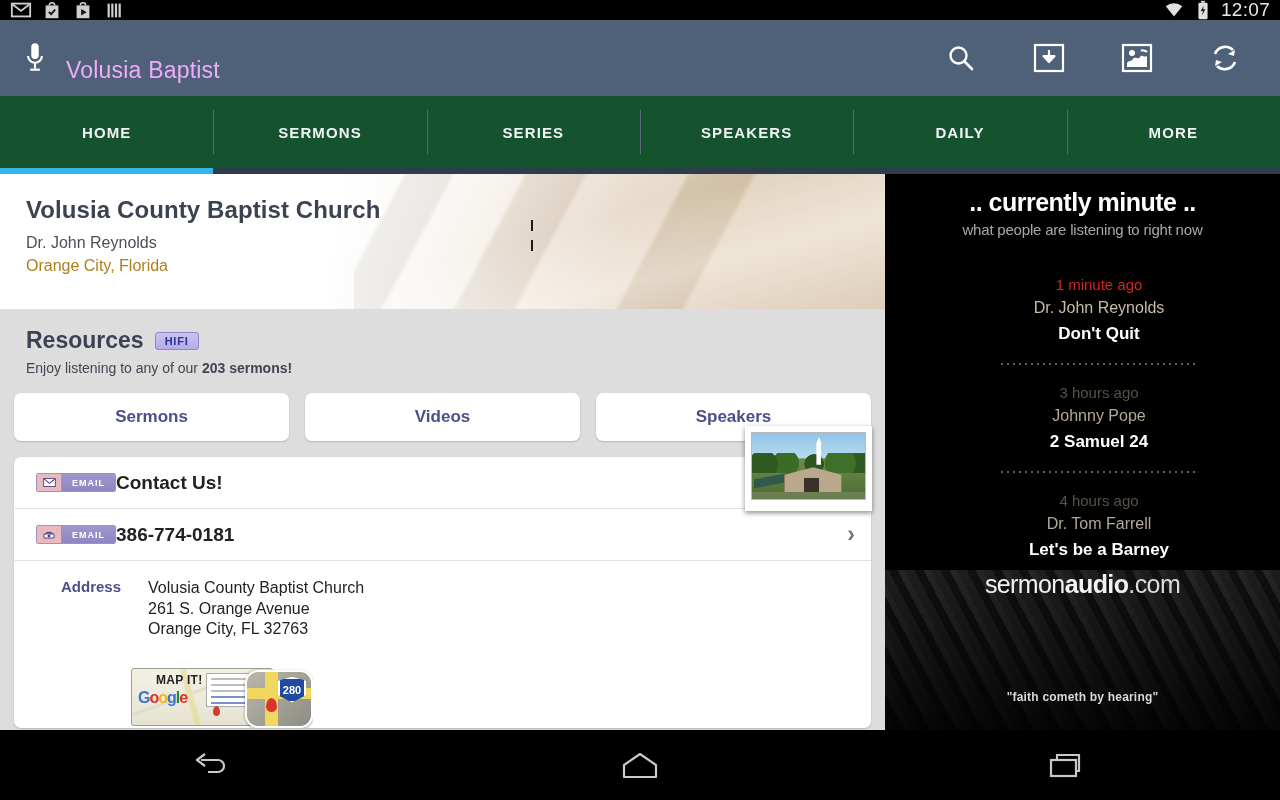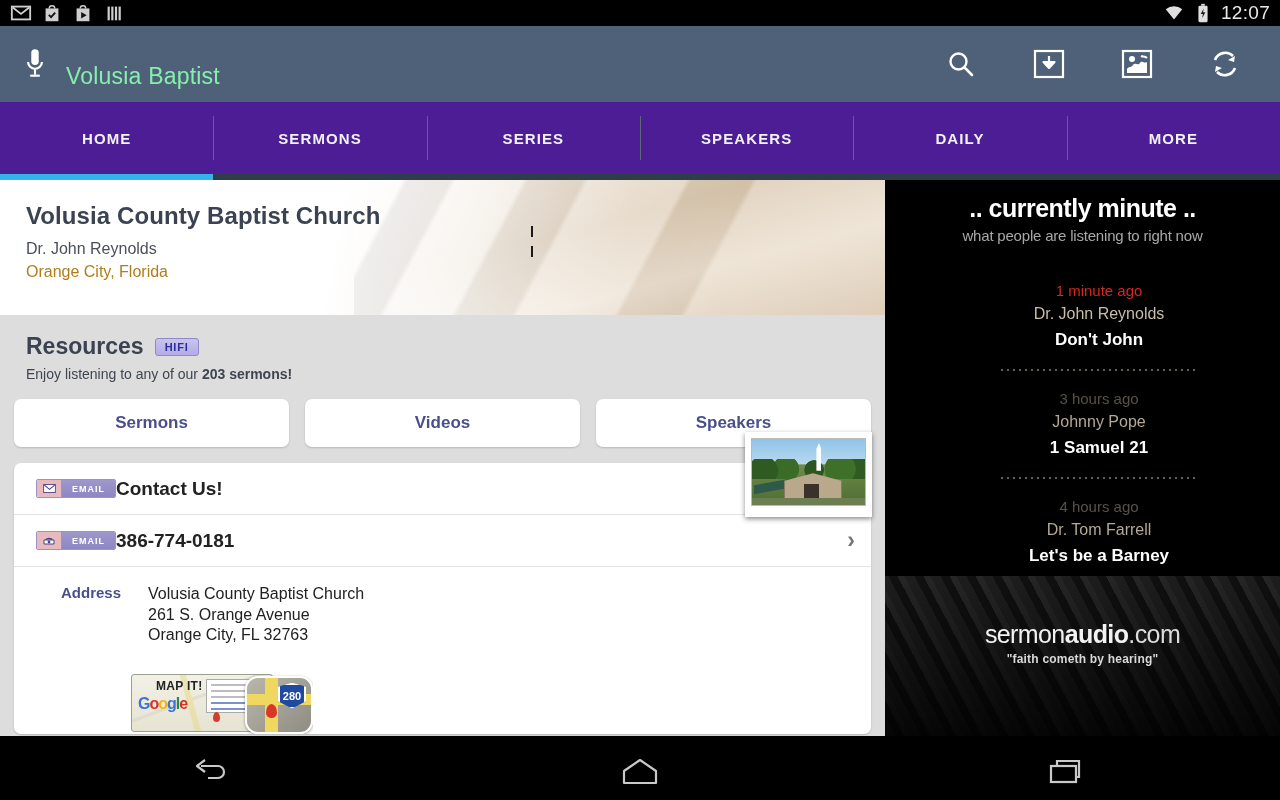--- a/index.html
+++ b/index.html
@@ -1,35 +1,35 @@
 <!DOCTYPE html>
 <html><head>
 <meta charset="utf-8">
 <style>
   * { margin:0; padding:0; box-sizing:border-box; }
   html,body { width:1280px; height:800px; overflow:hidden; background:#000; }
   body { font-family:"Liberation Sans", sans-serif; -webkit-font-smoothing:antialiased; }
 
   
-  .statusbar{ height:26px; background:#000; display:flex; align-items:center;
+  .statusbar{ height:20px; background:#000; display:flex; align-items:center;
               padding:0 10px; color:#d6d6d6; }
   .sb-left{ display:flex; align-items:center; gap:9px; }
   .sb-right{ margin-left:auto; display:flex; align-items:center; gap:7px; }
   .sb-clock{ font-size:19px; color:#e8e8e8; letter-spacing:.3px; }
   .sb-ico{ width:22px; height:22px; display:block; }
 
   
   .actionbar{ height:76px; background:#4e6179; display:flex; align-items:center;
               padding:0 18px 0 22px; }
-  .ab-title{ color:#86efac; font-size:23px; margin-left:18px; letter-spacing:.2px;margin-top:24px; }
+  .ab-title{ color:#f0abfc; font-size:23px; margin-left:18px; letter-spacing:.2px;margin-top:24px; }
   .ab-actions{ margin-left:auto; display:flex; align-items:center; gap:50px; padding-right:18px;}
   .ab-btn{ width:38px; height:38px; display:flex; align-items:center; justify-content:center; }
 
   
-  .tabbar{ height:72px; background:#4c1d95; display:flex; position:relative;justify-content:flex-end; }
+  .tabbar{ height:72px; background:#14532d; display:flex; position:relative; }
   .tab{ flex:1; display:flex; align-items:center; justify-content:center;
         color:#f0f2f4; font-size:15px; font-weight:bold; letter-spacing:1.1px;
         position:relative; }
   .tab + .tab::before{ content:""; position:absolute; left:0; top:14px; bottom:14px;
         width:1px; background:#5a6878; }
   .tab.active::after{ content:""; position:absolute; left:0; right:0; bottom:-6px;
         height:6px; background:#33b5e5; }
   .tabshadow{ height:6px; background:#2e3c4c; position:relative; }
 
   
@@ -160,21 +160,21 @@
   .cp-ttl{ font-size:17px; font-weight:bold; color:#fff; margin-top:7px; }
   .cp-sep{ margin:19px auto; width:200px; height:2px;
      background-image:radial-gradient(circle, #6b6054 45%, transparent 46%);
      background-size:6px 2px; background-repeat:repeat-x; }
 
   .sa-logo{ position:absolute; left:0; right:0; bottom:0; height:160px;
      background:
        linear-gradient(0deg, rgba(0,0,0,.85), rgba(0,0,0,.15)),
        repeating-linear-gradient(62deg, #232323 0 9px, #131313 9px 17px, #2c2c2c 17px 23px),
        repeating-linear-gradient(-38deg, rgba(255,255,255,.05) 0 7px, rgba(0,0,0,.1) 7px 15px);
-     display:flex; flex-direction:column; align-items:center; justify-content:center;
+     display:flex; flex-direction:column; align-items:center; justify-content:space-between;
      padding-bottom:26px; }
   .sa-1{ font-size:25px; color:#f2f2f2; letter-spacing:-.6px; }
   .sa-1 b{ font-weight:bold; }
   .sa-1 i{ font-style:normal; color:#dcdcdc; }
   .sa-2{ font-size:12px; font-weight:bold; color:#d8d8d8; margin-top:3px; letter-spacing:.2px; }
 
   
   .navbar{ height:72px; background:#000; display:flex; align-items:center; }
   .nav-b{ flex:1; display:flex; align-items:center; justify-content:center; }
 </style>
@@ -392,27 +392,27 @@
 
   <div class="right">
     <div class="cp-head">
       <div class="cp-t1">.. currently minute ..</div>
       <div class="cp-t2">what people are listening to right now</div>
     </div>
     <div class="cp-list">
       <div class="cp-item">
         <div class="cp-ago hot">1 minute ago</div>
         <div class="cp-spk">Dr. John Reynolds</div>
-        <div class="cp-ttl">Don't John</div>
+        <div class="cp-ttl">Don't Quit</div>
       </div>
       <div class="cp-sep"></div>
       <div class="cp-item">
         <div class="cp-ago dim">3 hours ago</div>
         <div class="cp-spk dim">Johnny Pope</div>
-        <div class="cp-ttl">1 Samuel 21</div>
+        <div class="cp-ttl">2 Samuel 24</div>
       </div>
       <div class="cp-sep"></div>
       <div class="cp-item">
         <div class="cp-ago dim">4 hours ago</div>
         <div class="cp-spk dim">Dr. Tom Farrell</div>
         <div class="cp-ttl">Let's be a Barney</div>
       </div>
     </div>
     <div class="sa-logo">
       <div class="sa-1"><span>sermon</span><b>audio</b><i>.com</i></div>

